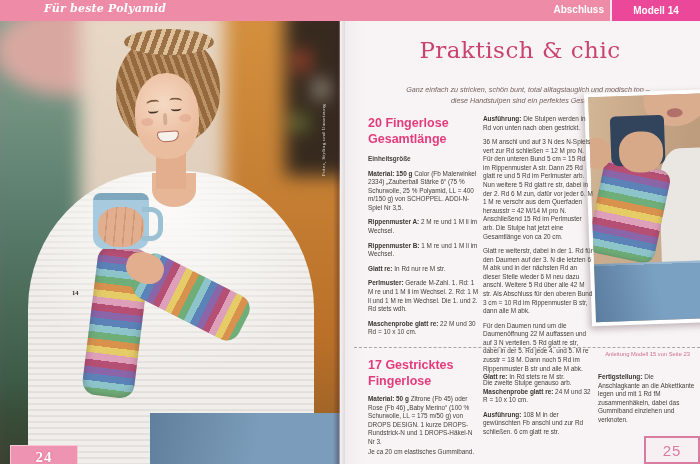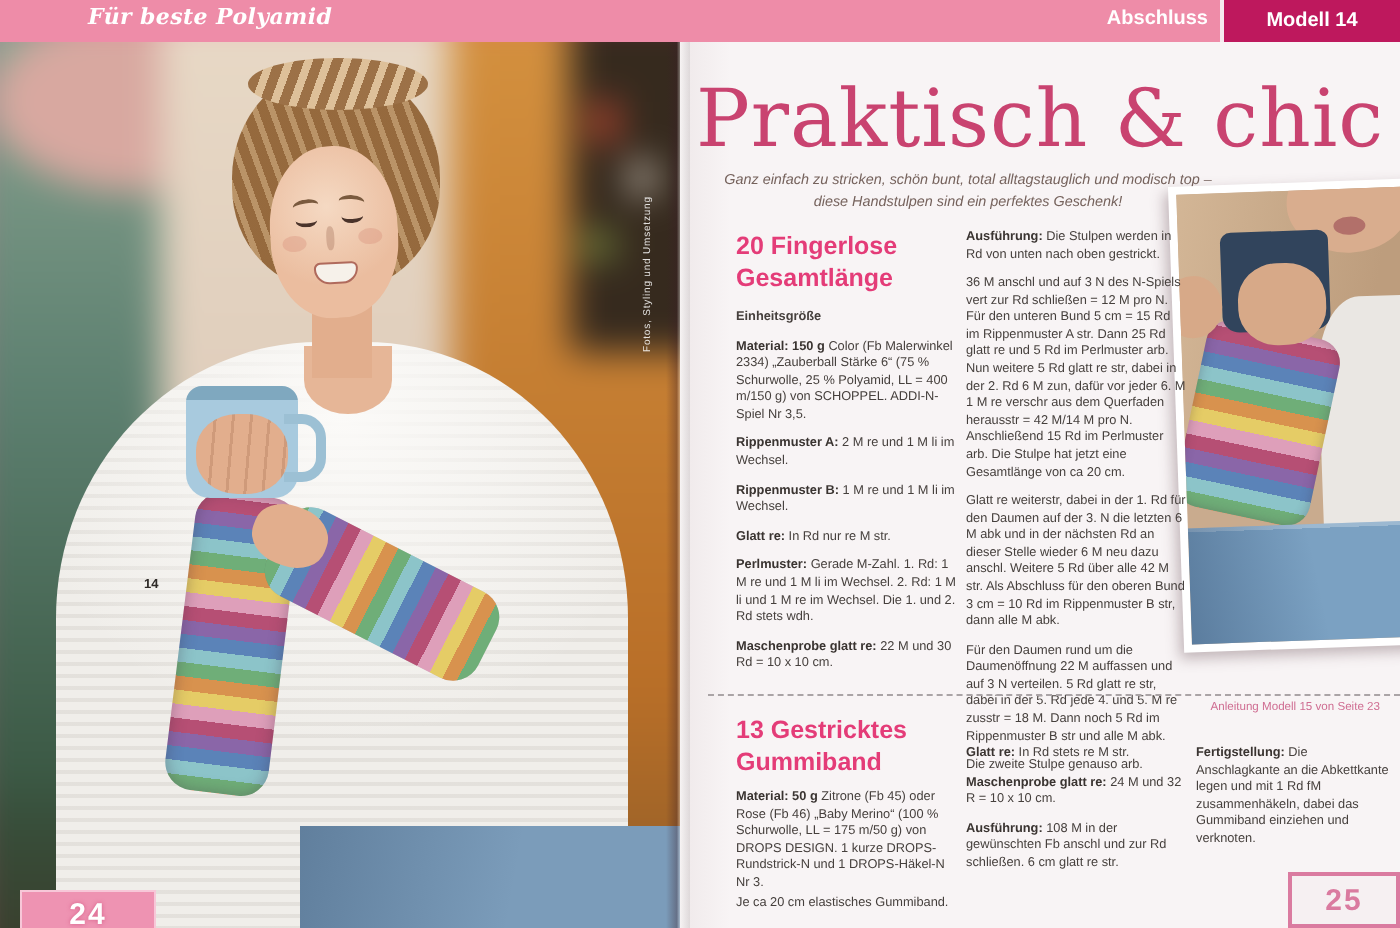--- a/index.html
+++ b/index.html
@@ -5,25 +5,25 @@
   html,body{margin:0;padding:0;}
   #spread{
     position:relative;width:700px;height:464px;overflow:hidden;
     font-family:"Liberation Sans",sans-serif;background:#e9e4e2;
   }
   
   #header{position:absolute;left:0;top:0;width:700px;height:21px;background:#ee8ca8;z-index:50;}
   #tagline{position:absolute;left:44px;top:2px;color:#fff;font-family:"DejaVu Serif",serif;
     font-style:italic;font-weight:bold;font-size:11px;letter-spacing:.2px;}
   #hdr-section{position:absolute;right:96px;top:4px;color:#fff;font-weight:bold;font-size:10px;}
-  #hdr-model{position:absolute;right:0;top:0;width:88px;height:21px;background:#be185d;
+  #hdr-model{position:absolute;right:0;top:0;width:88px;height:21px;background:#ec4899;
     color:#fff;font-weight:bold;font-size:10px;display:flex;align-items:center;justify-content:center;
     border-left:2px solid #f6e9ee;}
   
-  #left-page{position:absolute;left:0;top:21px;width:340px;height:443px;overflow:hidden;background:#ec4899;}
+  #left-page{position:absolute;left:0;top:21px;width:340px;height:443px;overflow:hidden;background:#ec4899;font-family:Liberation Serif, serif;}
   .blurwrap{position:absolute;left:-15px;top:-15px;width:380px;height:480px;filter:blur(9px);}
   .bg-teal{position:absolute;left:0;top:0;width:125px;height:480px;
     background:linear-gradient(#8aa491 0%,#5d8070 40%,#37543f 85%);}
   .bg-pink-smear{position:absolute;left:10px;top:0;width:150px;height:90px;background:#d8a8a0;border-radius:50%;}
   .bg-cream{position:absolute;left:95px;top:0;width:175px;height:480px;
     background:linear-gradient(#e8d9c6,#dcc9b8 60%,#c9b2a0);}
   .bg-orange{position:absolute;left:240px;top:0;width:140px;height:480px;
     background:linear-gradient(#d4913f,#b96f28 70%,#8a5b28);}
   .bg-shelf{position:absolute;left:300px;top:0;width:80px;height:170px;background:#362a1e;}
   .shelf-item1{position:absolute;left:310px;top:45px;width:14px;height:20px;background:#b3452f;}
@@ -83,23 +83,23 @@
   .pagenum-left{position:absolute;left:10px;top:424px;width:66px;height:22px;background:#ee93b2;
     border:1.5px solid #f7c7d8;display:flex;align-items:center;justify-content:center;
     color:#fff;font-weight:bold;font-size:15px;letter-spacing:1px;text-shadow:0 0 2px rgba(200,60,110,.6);}
   
   #spine{position:absolute;left:333px;top:21px;width:12px;height:443px;z-index:40;
     background:linear-gradient(90deg,rgba(0,0,0,0) 0%,rgba(60,30,40,.35) 45%,rgba(255,255,255,.4) 60%,rgba(0,0,0,.08) 100%);}
   
   #right-page{position:absolute;left:340px;top:21px;width:360px;height:443px;overflow:hidden;
     background:linear-gradient(90deg,#efe9ea 0,#f8f4f5 25px,#f8f4f5);color:#46403d;}
   .rp-title{position:absolute;left:0;top:16px;width:360px;text-align:center;
-    font-family:"DejaVu Serif",serif;font-size:40px;color:#c94370;letter-spacing:.5px;}
+    font-family:"DejaVu Serif",serif;font-size:23px;color:#c94370;letter-spacing:.5px;}
   .rp-sub{position:absolute;left:0;top:64px;width:288px;text-align:center;font-style:italic;
-    font-size:7.2px;line-height:1.5;color:#75625c;}
+    font-size:7.2px;line-height:1.5;color:#75625c;padding-left:44px;}
   
   .photo-card{position:absolute;left:248px;top:70px;width:130px;height:225px;background:#fff;
     padding:4px;transform:rotate(-2deg);box-shadow:-2px 3px 7px rgba(90,60,70,.35);}
   .pc-inner{position:relative;width:100%;height:100%;overflow:hidden;background:#c9ab8e;}
   .pc-wall{position:absolute;left:0;top:0;width:100%;height:60%;
     background:linear-gradient(100deg,#d3b696,#bd9d7d 70%);}
   .pc-chin{position:absolute;left:42%;top:-8%;width:48%;height:22%;background:#d9ad8e;border-radius:50%;}
   .pc-lips{position:absolute;left:60%;top:6%;width:12%;height:4%;background:#b2706a;border-radius:50%;}
   .pc-mug{position:absolute;left:16%;top:9%;width:42%;height:22%;background:#31445c;border-radius:10% 10% 16% 16%;}
   .pc-hand{position:absolute;left:22%;top:16%;width:34%;height:18%;background:#d7a988;border-radius:45%;}
@@ -113,21 +113,21 @@
   
   .h-pink{position:absolute;font-size:12.5px;font-weight:bold;color:#e43c78;line-height:1.3;}
   .col{position:absolute;width:112px;font-size:6.4px;line-height:1.34;}
   .pg{margin:0 0 6px 0;}
   .pg b{color:#3a3431;}
   .sizehdr{font-weight:bold;margin:0 0 6px 0;}
   .dash-sep{position:absolute;left:14px;top:326px;width:346px;border-top:1.6px dashed #aaa4a6;}
   .crossref{position:absolute;right:10px;top:330px;font-size:5.8px;color:#cf6d92;}
   .pagenum-right{position:absolute;left:304px;top:415px;width:52px;height:24px;background:#f6f0f2;
     border:2px solid #da7ba0;display:flex;align-items:center;justify-content:center;
-    color:#da7ba0;font-weight:bold;font-size:15px;letter-spacing:1px;text-align:center;}
+    color:#da7ba0;font-weight:normal;font-size:15px;letter-spacing:1px;text-align:center;}
 </style>
 </head>
 <body>
 
 <div id="spread">
 
   <div id="header">
     <span id="tagline">Für beste Polyamid</span>
     <span id="hdr-section">Abschluss</span>
     <span id="hdr-model">Modell 14</span>
@@ -219,22 +219,22 @@
       <p class="pg">36 M anschl und auf 3 N des N-Spiels vert zur Rd schließen = 12 M pro N. Für den unteren Bund 5 cm = 15 Rd im Rippenmuster A str. Dann 25 Rd glatt re und 5 Rd im Perlmuster arb. Nun weitere 5 Rd glatt re str, dabei in der 2. Rd 6 M zun, dafür vor jeder 6. M 1 M re verschr aus dem Querfaden herausstr = 42 M/14 M pro N. Anschließend 15 Rd im Perlmuster arb. Die Stulpe hat jetzt eine Gesamtlänge von ca 20 cm.</p>
       <p class="pg">Glatt re weiterstr, dabei in der 1. Rd für den Daumen auf der 3. N die letzten 6 M abk und in der nächsten Rd an dieser Stelle wieder 6 M neu dazu anschl. Weitere 5 Rd über alle 42 M str. Als Abschluss für den oberen Bund 3 cm = 10 Rd im Rippenmuster B str, dann alle M abk.</p>
       <p class="pg">Für den Daumen rund um die Daumenöffnung 22 M auffassen und auf 3 N verteilen. 5 Rd glatt re str, dabei in der 5. Rd jede 4. und 5. M re zusstr = 18 M. Dann noch 5 Rd im Rippenmuster B str und alle M abk.</p>
       <p class="pg">Die zweite Stulpe genauso arb.</p>
     </div>
 
     <div class="dash-sep"></div>
     <div class="crossref">Anleitung Modell 15 von Seite 23</div>
 
     <div class="h-pink" style="left:28px;top:336px;">
-      <span>13 Gestricktes</span><br>
-      <span>Gummiband</span>
+      <span>17 Gestricktes</span><br>
+      <span>Fingerlose</span>
     </div>
 
     <div class="col" style="left:28px;top:374px;">
       <p class="pg" style="margin-bottom:2px;"><b>Material: 50 g</b> <span>Zitrone (Fb 45) oder Rose (Fb 46) „Baby Merino“ (100 % Schurwolle, LL = 175 m/50 g) von DROPS DESIGN. 1 kurze DROPS-Rundstrick-N und 1 DROPS-Häkel-N Nr 3.</span></p>
       <p class="pg">Je ca 20 cm elastisches Gummiband.</p>
     </div>
 
     <div class="col" style="left:143px;top:352px;width:110px;">
       <p class="pg"><b>Glatt re:</b> <span>In Rd stets re M str.</span></p>
       <p class="pg"><b>Maschenprobe glatt re:</b> <span>24 M und 32 R = 10 x 10 cm.</span></p>

